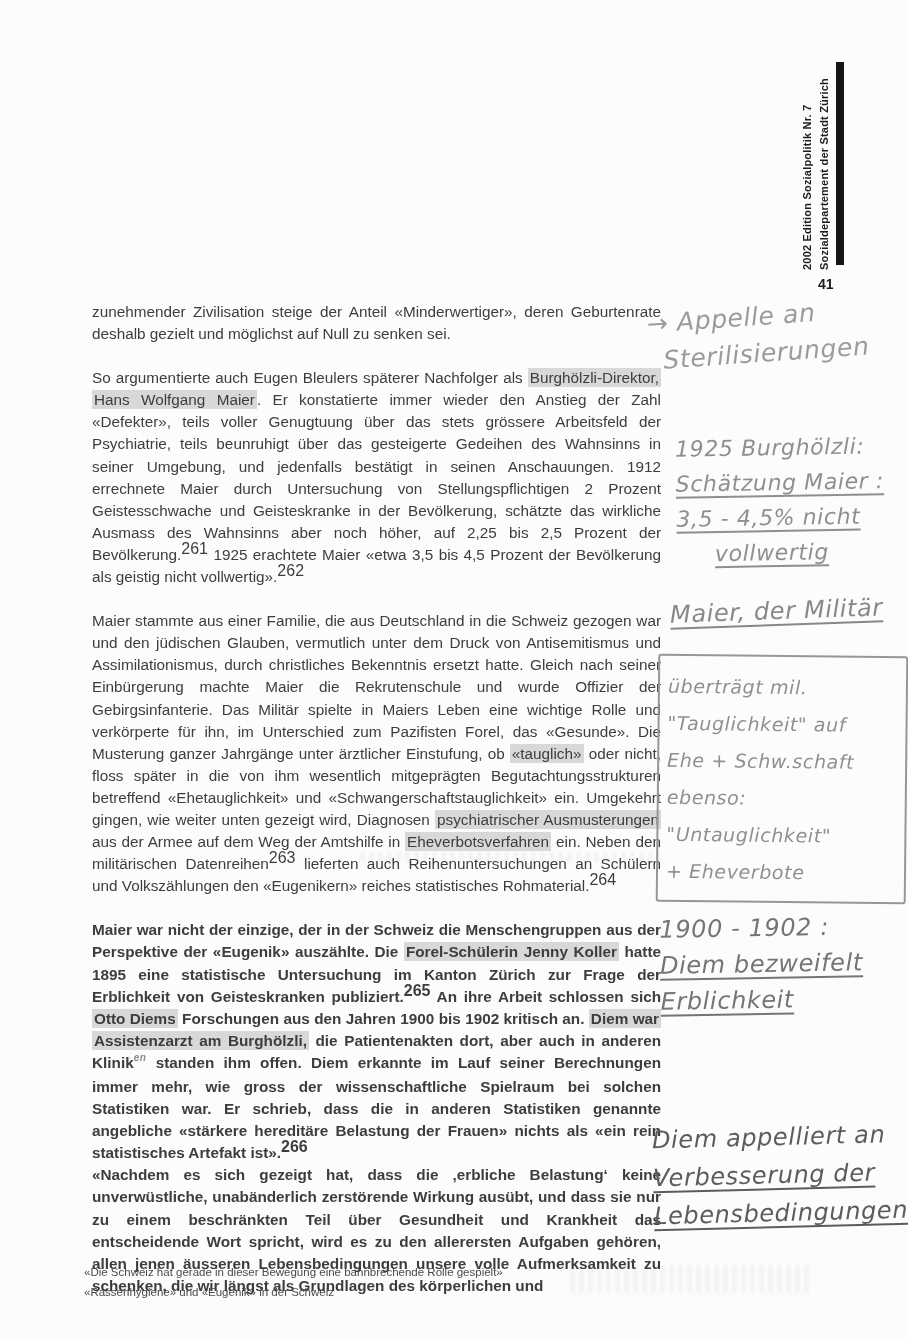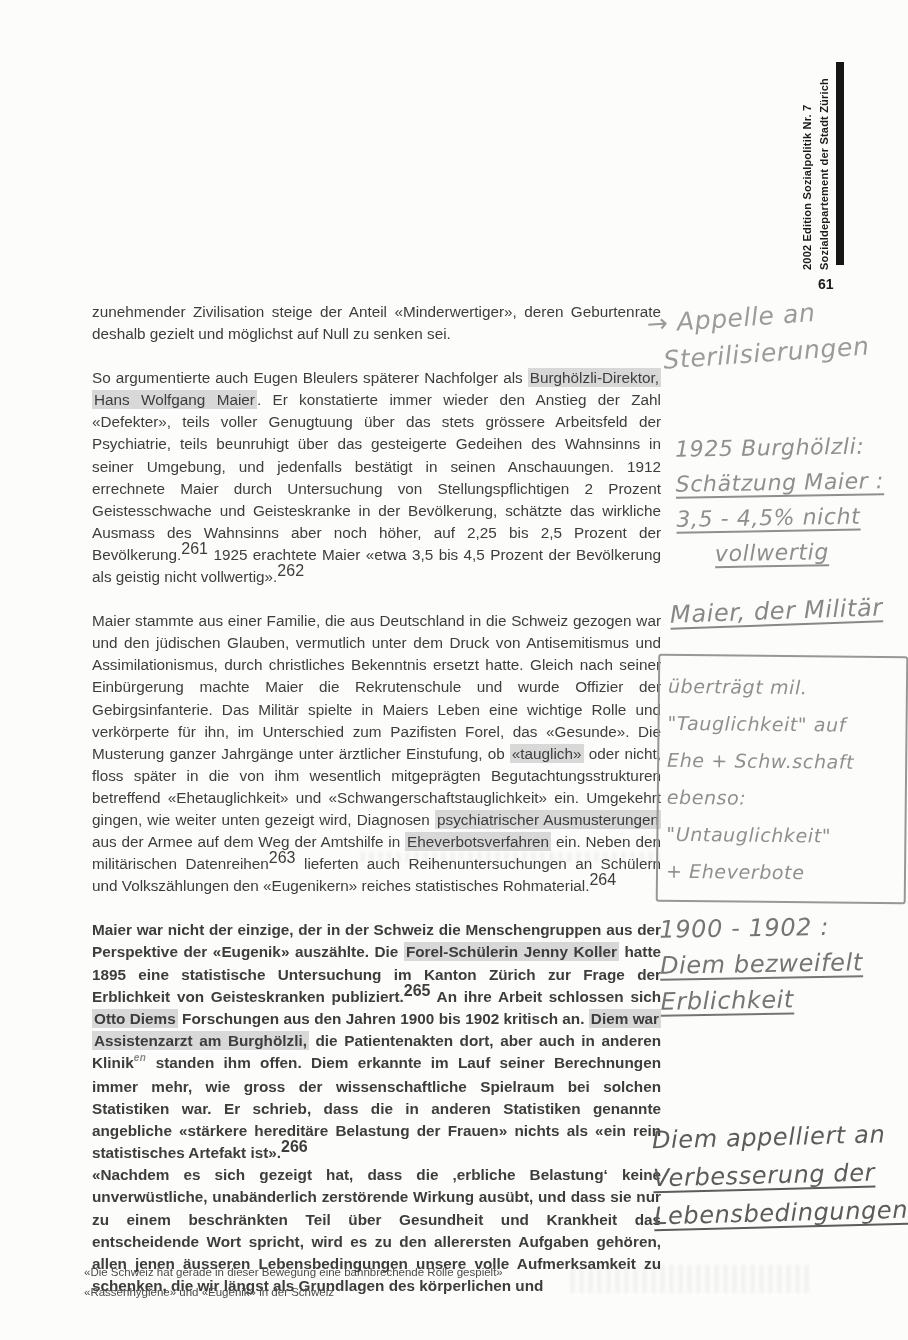--- a/index.html
+++ b/index.html
@@ -62,21 +62,21 @@
 </head>
 <body>
 
 <div class="page">
 
   <div class="sidebar-rot">
     <div>2002 Edition Sozialpolitik Nr. 7</div>
     <div>Sozialdepartement der Stadt Zürich</div>
   </div>
   <div class="side-bar-rule"></div>
-  <div class="page-number">61</div>
+  <div class="page-number">41</div>
 
   <div class="text-column">
       <p class="para"><span>zunehmender Zivilisation steige der Anteil «Minderwertiger», deren Geburtenrate deshalb gezielt und möglichst auf Null zu senken sei.</span></p>
       <p class="para"><span>So argumentierte auch Eugen Bleulers späterer Nachfolger als </span><span class="hl">Burghölzli-Direktor, Hans Wolfgang Maier</span><span>. Er konstatierte immer wieder den Anstieg der Zahl «Defekter», teils voller Genugtuung über das stets grössere Arbeitsfeld der Psychiatrie, teils beunruhigt über das gesteigerte Gedeihen des Wahnsinns in seiner Umgebung, und jedenfalls bestätigt in seinen Anschauungen. 1912 errechnete Maier durch Untersuchung von Stellungspflichtigen 2 Prozent Geistesschwache und Geisteskranke in der Bevölkerung, schätzte das wirkliche Ausmass des Wahnsinns aber noch höher, auf 2,25 bis 2,5 Prozent der Bevölkerung.</span><sup class="fn">261</sup><span> 1925 erachtete Maier «etwa 3,5 bis 4,5 Prozent der Bevölkerung als geistig nicht vollwertig».</span><sup class="fn">262</sup></p>
       <p class="para"><span>Maier stammte aus einer Familie, die aus Deutschland in die Schweiz gezogen war und den jüdischen Glauben, vermutlich unter dem Druck von Antisemitismus und Assimilationismus, durch christliches Bekenntnis ersetzt hatte. Gleich nach seiner Einbürgerung machte Maier die Rekrutenschule und wurde Offizier der Gebirgsinfanterie. Das Militär spielte in Maiers Leben eine wichtige Rolle und verkörperte für ihn, im Unterschied zum Pazifisten Forel, das «Gesunde». Die Musterung ganzer Jahrgänge unter ärztlicher Einstufung, ob </span><span class="hl">«tauglich»</span><span> oder nicht, floss später in die von ihm wesentlich mitgeprägten Begutachtungsstrukturen betreffend «Ehetauglichkeit» und «Schwangerschaftstauglichkeit» ein. Umgekehrt gingen, wie weiter unten gezeigt wird, Diagnosen </span><span class="hl">psychiatrischer Ausmusterungen</span><span> aus der Armee auf dem Weg der Amtshilfe in </span><span class="hl">Eheverbotsverfahren</span><span> ein. Neben den militärischen Datenreihen</span><sup class="fn">263</sup><span> lieferten auch Reihenuntersuchungen an Schülern und Volkszählungen den «Eugenikern» reiches statistisches Rohmaterial.</span><sup class="fn">264</sup></p>
       <p class="para"><span>Maier war nicht der einzige, der in der Schweiz die Menschengruppen aus der Perspektive der «Eugenik» auszählte. Die </span><span class="hl">Forel-Schülerin Jenny Koller</span><span> hatte 1895 eine statistische Untersuchung im Kanton Zürich zur Frage der Erblichkeit von Geisteskranken publiziert.</span><sup class="fn">265</sup><span> An ihre Arbeit schlossen sich </span><span class="hl">Otto Diems</span><span> Forschungen aus den Jahren 1900 bis 1902 kritisch an. </span><span class="hl">Diem war Assistenzarzt am Burghölzli,</span><span> die Patientenakten dort, aber auch in anderen Klinik</span><span class="ins">en</span><span> standen ihm offen. Diem erkannte im Lauf seiner Berechnungen immer mehr, wie gross der wissenschaftliche Spielraum bei solchen Statistiken war. Er schrieb, dass die in anderen Statistiken genannte angebliche «stärkere hereditäre Belastung der Frauen» nichts als «ein rein statistisches Artefakt ist».</span><sup class="fn">266</sup></p>
       <p class="para"><span>«Nachdem es sich gezeigt hat, dass die ‚erbliche Belastung‘ keine unverwüstliche, unabänderlich zerstörende Wirkung ausübt, und dass sie nur zu einem beschränkten Teil über Gesundheit und Krankheit das entscheidende Wort spricht, wird es zu den allerersten Aufgaben gehören, allen jenen äusseren Lebensbedingungen unsere volle Aufmerksamkeit zu schenken, die wir längst als Grundlagen des körperlichen und</span></p>
     </div>
 
   <div class="smudge smudge-1"></div>

